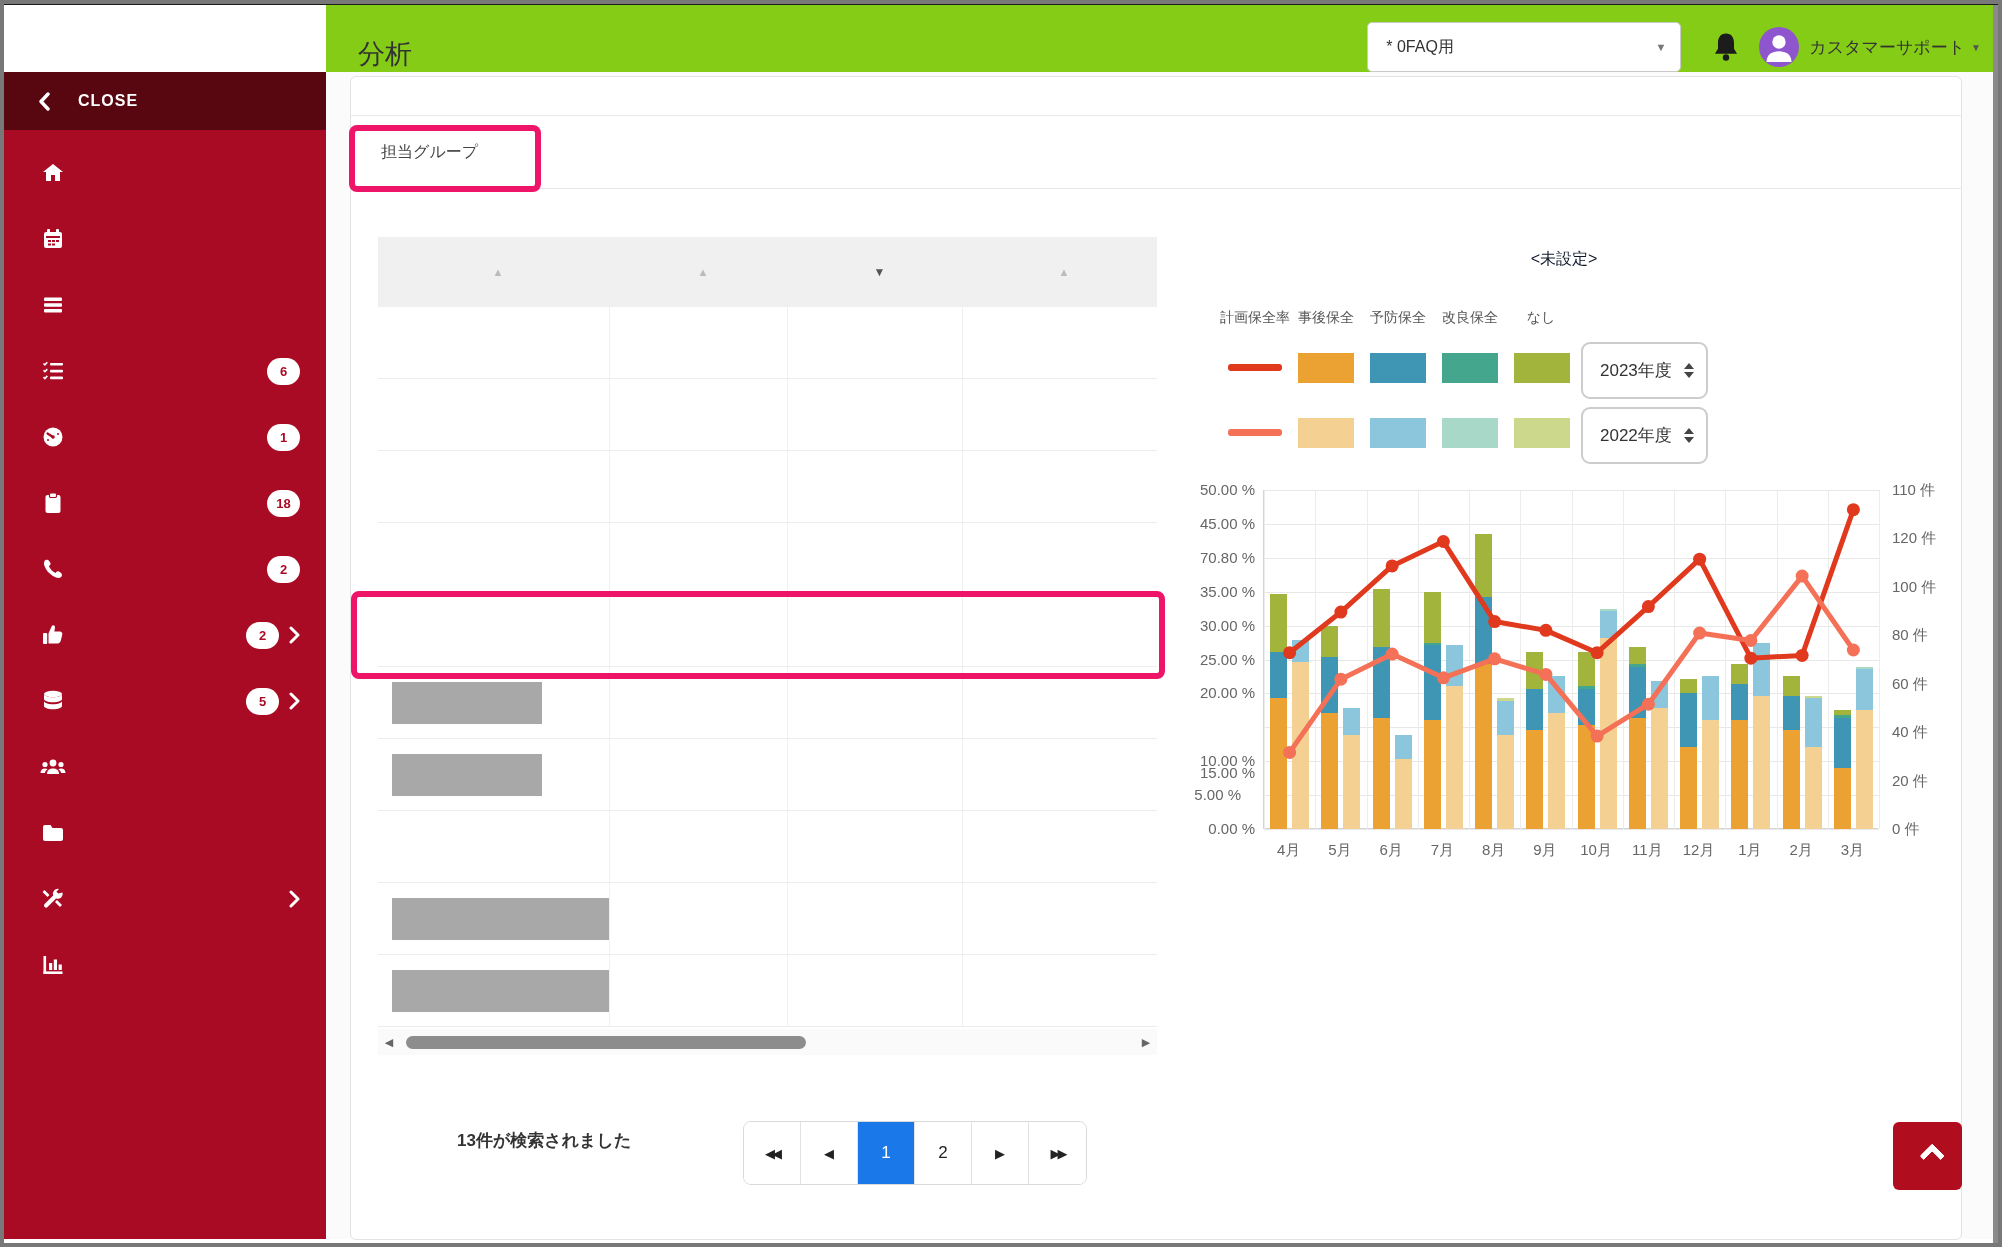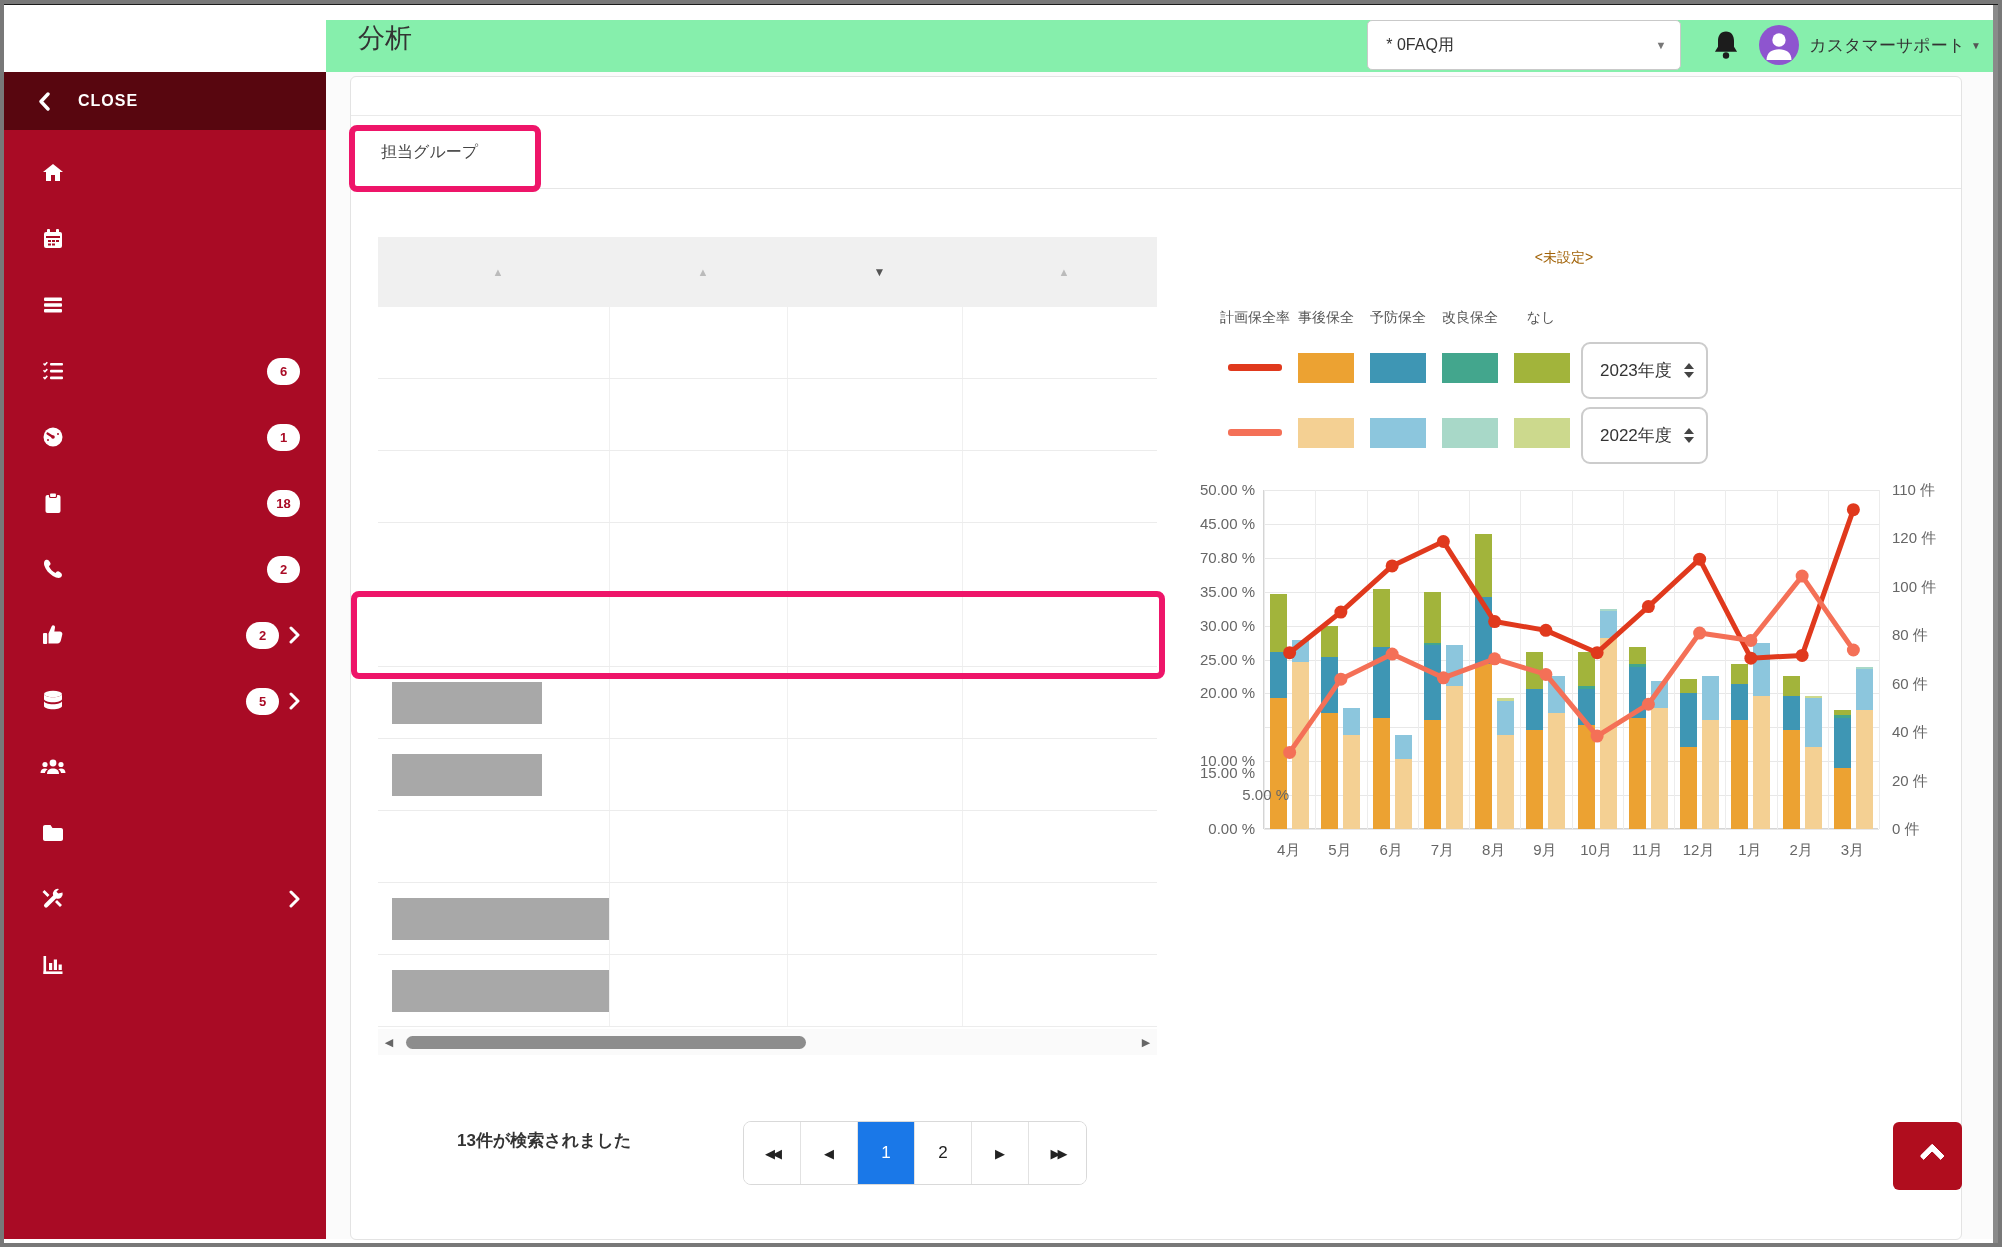--- a/index.html
+++ b/index.html
@@ -6,22 +6,22 @@
   html,body { width:2002px; height:1247px; }
   body { font-family:"Liberation Sans","DejaVu Sans",sans-serif; background:#fff; overflow:hidden; }
   .window { position:relative; width:2002px; height:1247px; background:#fff; overflow:hidden;
             box-shadow: inset 0 0 0 4px #787878, inset 0 5px 0 #1b1b1b, inset -9px 0 0 #8a8a8a; }
 
   
   .logo-box { position:absolute; left:4px; top:5px; width:322px; height:67px; background:#fff;
               display:flex; align-items:center; gap:10px; padding-left:28px; z-index:4; }
   .brand-name { font-size:22px; font-weight:bold; letter-spacing:1px; color:#111; line-height:1; }
   .brand-sub { font-size:11px; font-weight:bold; color:#222; margin-top:2px; }
-  .topbar { position:absolute; left:326px; top:5px; right:9px; height:67px; background:#86efac;
-            display:flex; align-items:flex-start;margin-top:15px; }
+  .topbar { position:absolute; left:326px; top:5px; right:9px; height:67px; background:#84cc16;
+            display:flex; align-items:flex-end; }
   .page-title { font-size:27px; font-weight:normal; color:#333; margin-left:32px; }
   .topbar-right { position:absolute; right:10px; display:flex; align-items:center; }
   .workspace-select { width:314px; height:50px; background:#fff; border:1px solid #c9c9c9; border-radius:5px;
             display:flex; align-items:center; padding:0 14px 0 18px; font-size:16px; color:#333; }
   .workspace-select .grow { flex:1; }
   .caret { font-size:11px; color:#777; }
   .bell { margin-left:30px; }
   .avatar { width:40px; height:40px; border-radius:50%; background:#8e55cf; margin-left:18px;
             display:flex; align-items:center; justify-content:center; overflow:hidden; }
   .user-name { font-size:17px; color:#333; margin-left:10px; white-space:nowrap; }
@@ -77,21 +77,21 @@
   .result-count { position:absolute; left:106px; top:1052px; font-size:17px; font-weight:bold; color:#333; }
   .pager { position:absolute; left:392px; top:1044px; height:64px; display:flex; border:1px solid #d9d9d9;
            border-radius:8px; overflow:hidden; background:#fff; }
   .pg-btn { width:57px; height:62px; display:flex; align-items:center; justify-content:center;
             border-right:1px solid #e2e2e2; font-size:17px; color:#222; cursor:pointer; background:#fff; }
   .pg-btn:last-child { border-right:none; }
   .pg-btn.active { background:#1a78e8; color:#fff; }
   .pg-ico { font-size:13px; letter-spacing:-3px; color:#222; }
 
   
-  .chart-title { position:absolute; left:1063px; top:172px; width:300px; text-align:center; font-size:14px; color:#a16207; }
+  .chart-title { position:absolute; left:1063px; top:172px; width:300px; text-align:center; font-size:16px; color:#0f172a; }
   .lg-label { position:absolute; top:232px; font-size:14px; color:#555; text-align:center; }
   .lg-swatch { position:absolute; width:56px; height:30px; }
   .lg-line { position:absolute; width:54px; height:7px; border-radius:3px; }
   .year-select { position:absolute; left:1230px; width:127px; height:57px; border:2px solid #cccccc; border-radius:9px;
                  background:#fff; display:flex; align-items:center; padding:0 12px 0 17px; font-size:17px; color:#333; cursor:pointer; }
   .year-select .grow { flex:1; }
   .updown { display:flex; flex-direction:column; gap:3px; }
   .updown i { display:block; width:0; height:0; border-left:5px solid transparent; border-right:5px solid transparent; }
   .updown .u { border-bottom:6px solid #444; }
   .updown .d { border-top:6px solid #444; }
@@ -605,21 +605,21 @@
       <div id="axes">
           <div class="ax-l" style="left: 818px; top: 404px;">50.00 %</div>
           <div class="ax-l" style="left: 818px; top: 437.9px;">45.00 %</div>
           <div class="ax-l" style="left: 818px; top: 471.8px;">70.80 %</div>
           <div class="ax-l" style="left: 818px; top: 505.7px;">35.00 %</div>
           <div class="ax-l" style="left: 818px; top: 539.6px;">30.00 %</div>
           <div class="ax-l" style="left: 818px; top: 573.5px;">25.00 %</div>
           <div class="ax-l" style="left: 818px; top: 607.4px;">20.00 %</div>
           <div class="ax-l" style="left: 818px; top: 641.3px; margin-top: 46px;">15.00 %</div>
           <div class="ax-l" style="left: 818px; top: 675.2px;">10.00 %</div>
-          <div class="ax-l" style="left: 852px; top: 709.1px;">5.00 %</div>
+          <div class="ax-l" style="left: 804px; top: 709.1px;">5.00 %</div>
           <div class="ax-l" style="left: 818px; top: 743px;">0.00 %</div>
           <div class="ax-r" style="left: 1541px; top: 404px;">110 件</div>
           <div class="ax-r" style="left: 1541px; top: 452.429px;">120 件</div>
           <div class="ax-r" style="left: 1541px; top: 500.857px;">100 件</div>
           <div class="ax-r" style="left: 1541px; top: 549.286px;">80 件</div>
           <div class="ax-r" style="left: 1541px; top: 597.714px;">60 件</div>
           <div class="ax-r" style="left: 1541px; top: 646.143px;">40 件</div>
           <div class="ax-r" style="left: 1541px; top: 694.571px;">20 件</div>
           <div class="ax-r" style="left: 1541px; top: 743px;">0 件</div>
           <div class="ax-x" style="left: 912px; top: 764px; width: 51.25px;">4月</div>

